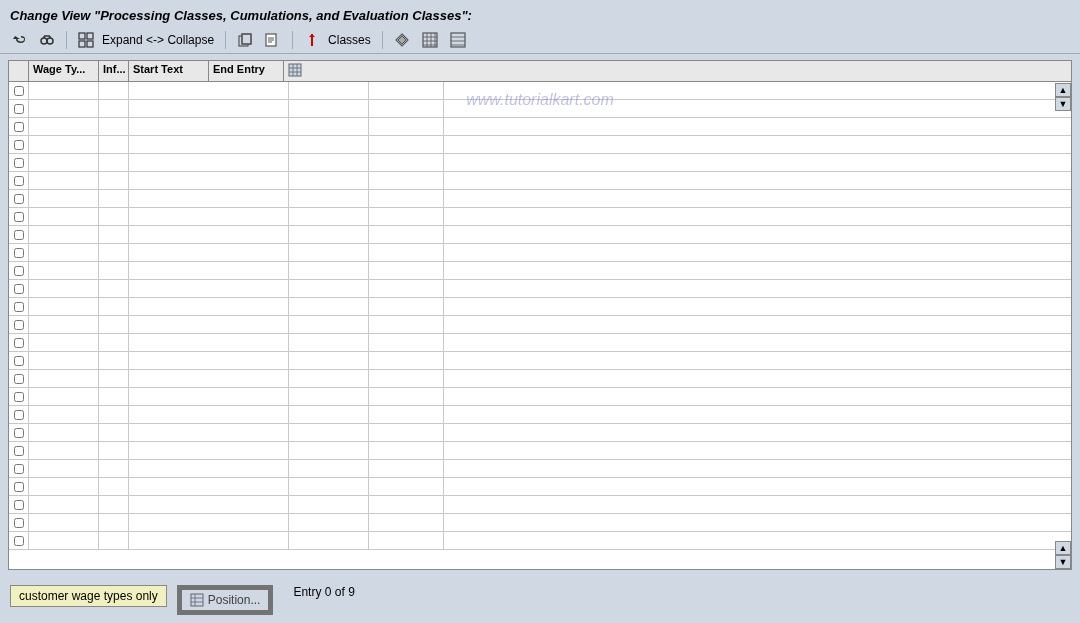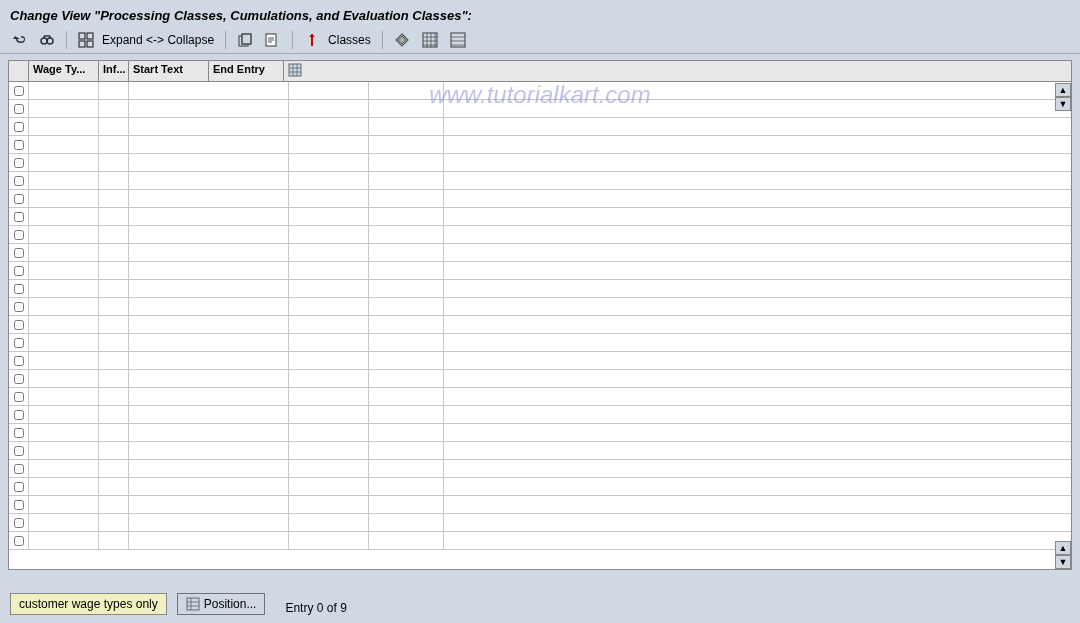--- a/index.html
+++ b/index.html
@@ -135,55 +135,55 @@
       display: flex;
       flex-direction: column;
       position: absolute;
       right: 0;
       bottom: 0;
       width: 16px;
     }
     .footer {
       padding: 8px 10px;
       display: flex;
-      align-items: flex-end;
+      align-items: flex-start;
       gap: 10px;
       background-color: #d0d8e4;
     }
     .footer-btn {
       background: #f0f0c0;
       border: 1px solid #888;
       padding: 3px 8px;
       font-size: 12px;
       cursor: pointer;
     }
     .position-btn {
       background: #d0d8e4;
-      border: 1px solid #737373;
+      border: 5px solid #737373;
       padding: 3px 8px;
       font-size: 12px;
       cursor: pointer;
       display: flex;
       align-items: center;
       gap: 4px;
-      color: #000000;
+      color: #404040;
     }
     .entry-text {
       font-size: 12px;
       color: #000;
       margin-left: 10px;
     }
     
     .watermark {
       position: absolute;
-      top: 20px;
+      top: 30px;
       left: 50%;
       transform: translateX(-50%);
       color: rgba(100, 100, 200, 0.4);
-      font-size: 24px;
+      font-size: 16px;
       pointer-events: none;
       white-space: nowrap;
       font-style: italic;
     }
   </style>
 </head>
 <body>
 
 <div class="main-container">
 

